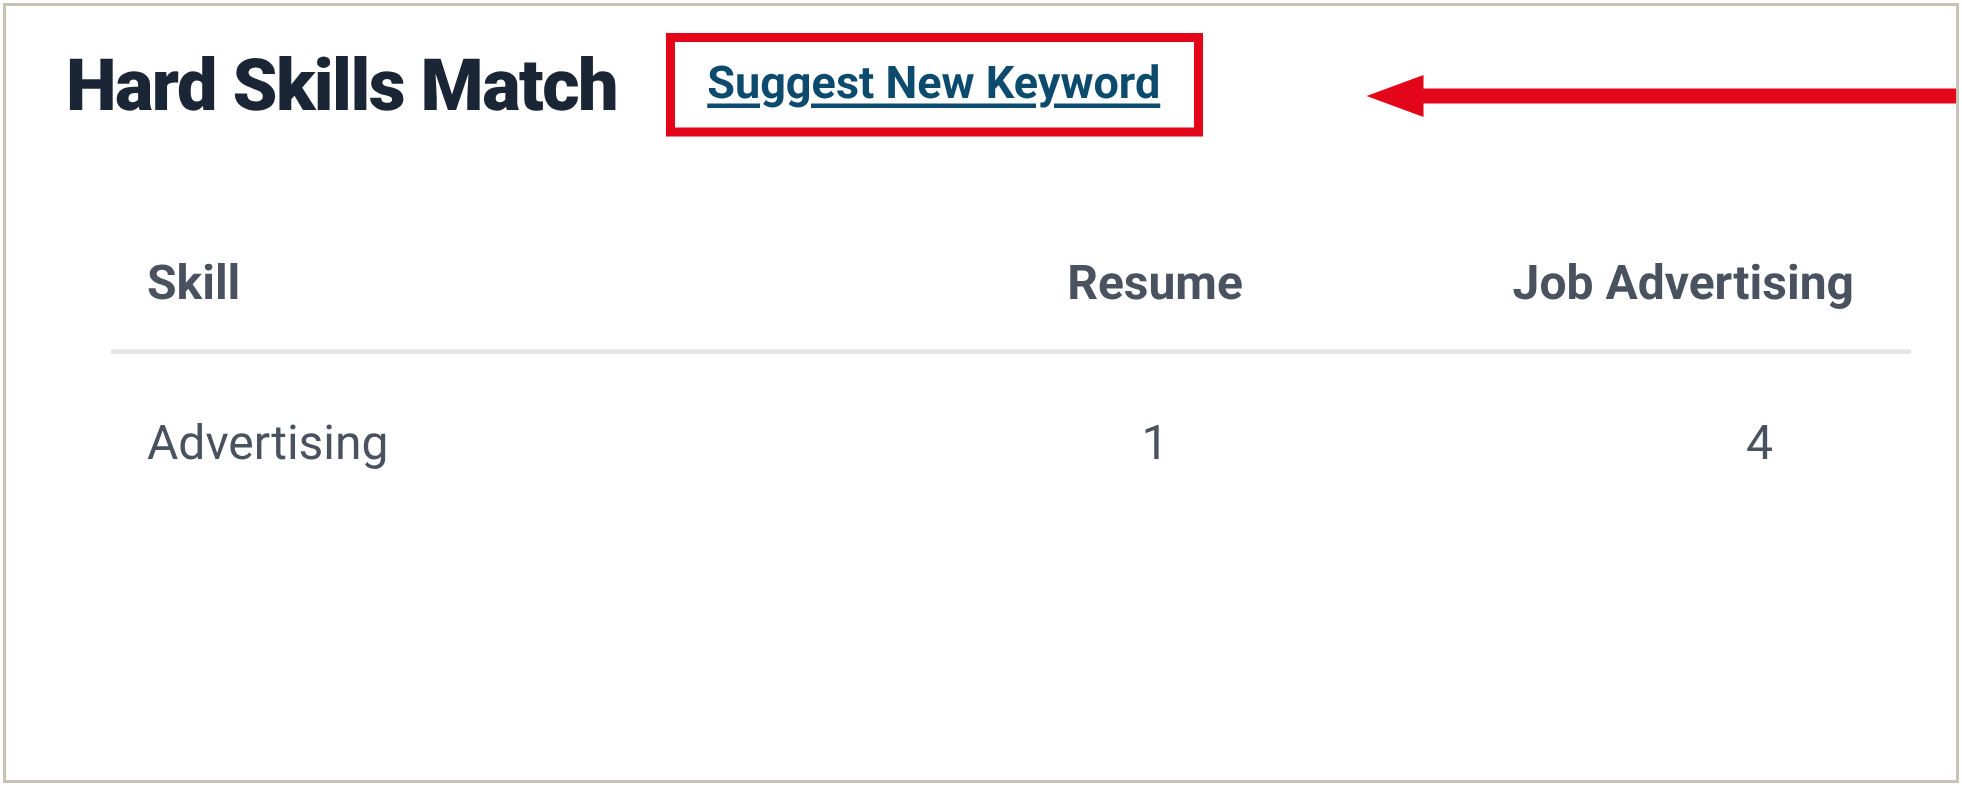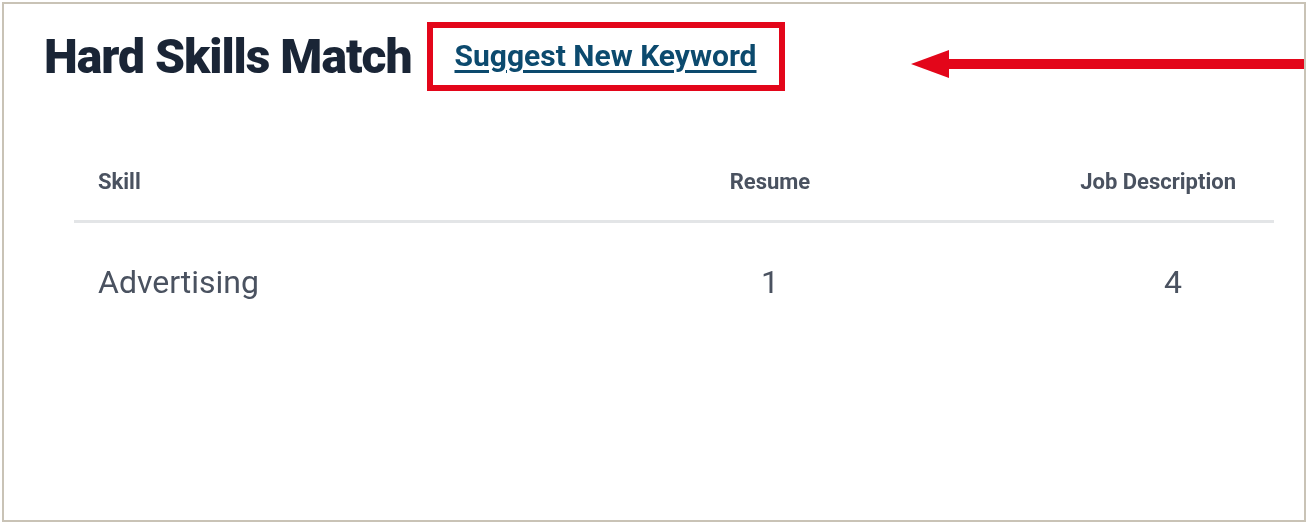--- a/index.html
+++ b/index.html
@@ -28,21 +28,21 @@
       display: flex;
       align-items: center;
       padding: 18px 0 0 40px;
       position: relative;
     }
     .title {
       font-size: 48px;
       font-weight: 900;
       color: #1a2536;
       letter-spacing: -1px;
-      margin-right: 15px;
+      margin-right: 32px;
     }
     .suggest-wrap {
       border: 6px solid #e3061a;
       padding: 10px 22px 12px 22px;
       display: inline-block;
     }
     .suggest-link {
       font-size: 30px;
       font-weight: 700;
       color: #0c4a6e;
@@ -58,21 +58,21 @@
     }
     .table-container {
       padding: 60px 30px 0 70px;
     }
     .skills-table {
       width: 100%;
       border-collapse: collapse;
     }
     .skills-table th {
       text-align: left;
-      font-size: 22px;
+      font-size: 32px;
       font-weight: 700;
       color: #4a5260;
       padding: 18px 24px 26px 24px;
       border-bottom: 3px solid #e3e5e7;
     }
     .skills-table th.center {
       text-align: center;
     }
     .skills-table th.right {
       text-align: right;
@@ -113,21 +113,21 @@
       <polygon points="2,18 40,4 40,32" fill="#e3061a"></polygon>
     </svg>
   </div>
 
   <div class="table-container">
     <table class="skills-table">
       <thead>
         <tr>
           <th class="col-skill">Skill</th>
           <th class="col-resume center">Resume</th>
-          <th class="col-jobdesc right">Job Description</th>
+          <th class="col-jobdesc right">Job Advertising</th>
         </tr>
       </thead>
       <tbody>
         <tr>
           <td>Advertising</td>
           <td class="center">1</td>
           <td class="right">4</td>
         </tr>
       </tbody>
     </table>

